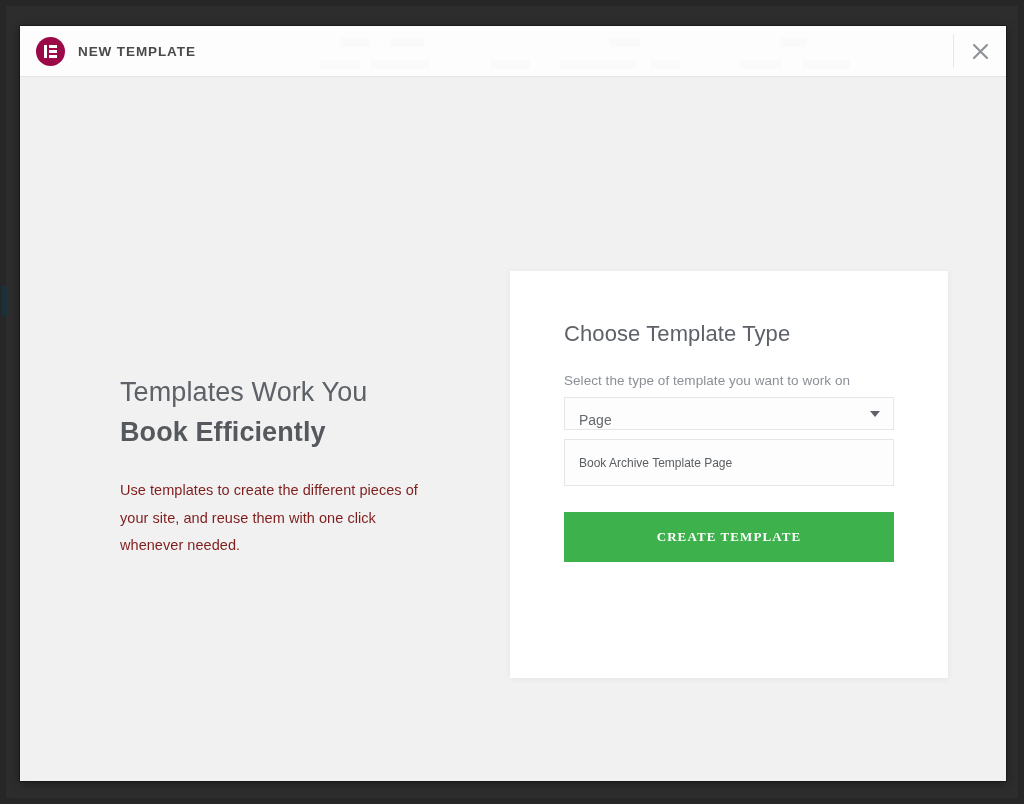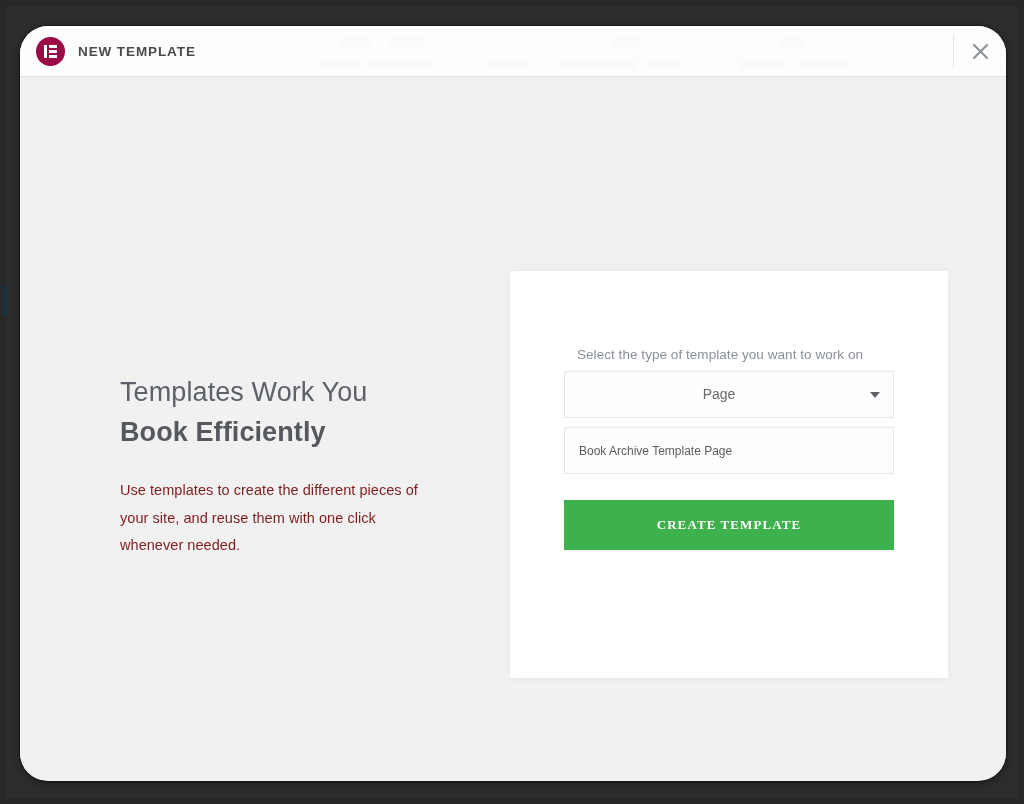--- a/index.html
+++ b/index.html
@@ -42,21 +42,20 @@
   
   .app-window {
     position: absolute;
     left: 20px;
     top: 26px;
     width: 986px;
     height: 755px;
     background: #f1f1f1;
     box-shadow: 0 0 0 1px rgba(0,0,0,.28), 0 2px 10px rgba(0,0,0,.45);
     overflow: hidden;
-    border-radius: 28px;
   }
 
   
   .modal-header {
     position: relative;
     height: 51px;
     background: #fdfdfd;
     border-bottom: 1px solid #e4e4e4;
     display: flex;
     align-items: center;
@@ -172,41 +171,40 @@
     font-size: 22px;
     font-weight: normal;
     color: #5d6268;
     letter-spacing: .1px;
   }
   .field-label {
     margin-top: 26px;
     font-size: 13.5px;
     color: #8a9097;
     letter-spacing: .05px;
-    margin-left: 13px;
   }
 
   .select-wrap {
     position: relative;
     margin-top: 9px;
   }
   .select-box {
     width: 100%;
-    height: 47px;
+    height: 33px;
     background: #fdfdfd;
     border: 1px solid #e6e6e6;
     font-family: "Liberation Sans", sans-serif;
     font-size: 14px;
     color: #66696d;
     padding: 0 34px 0 14px;
     line-height: 45px;
     cursor: pointer;
     -webkit-appearance: none;
     appearance: none;
-    text-align: center;
+    text-align: left;
   }
   .select-caret {
     position: absolute;
     right: 14px;
     top: 50%;
     transform: translateY(-50%);
     width: 0; height: 0;
     border-left: 5px solid transparent;
     border-right: 5px solid transparent;
     border-top: 6px solid #5e6266;
@@ -294,20 +292,21 @@
 
       <div class="intro-col">
         <div class="intro-title-line1">Templates Work You</div>
         <div class="intro-title-line2">Book Efficiently</div>
         <p class="intro-paragraph">Use templates to create the different pieces of your site, and reuse them with one click whenever needed.</p>
       </div>
 
       <div class="form-card">
         <div class="form-inner">
 
+          <h2 class="card-title">Choose Template Type</h2>
 
           <div class="field-label">Select the type of template you want to work on</div>
 
           <div class="select-wrap">
             <button class="select-box">Page</button>
             <span class="select-caret"></span>
           </div>
 
 
           <input class="text-input" type="text" value="Book Archive Template Page" placeholder="Name your template" style="">

